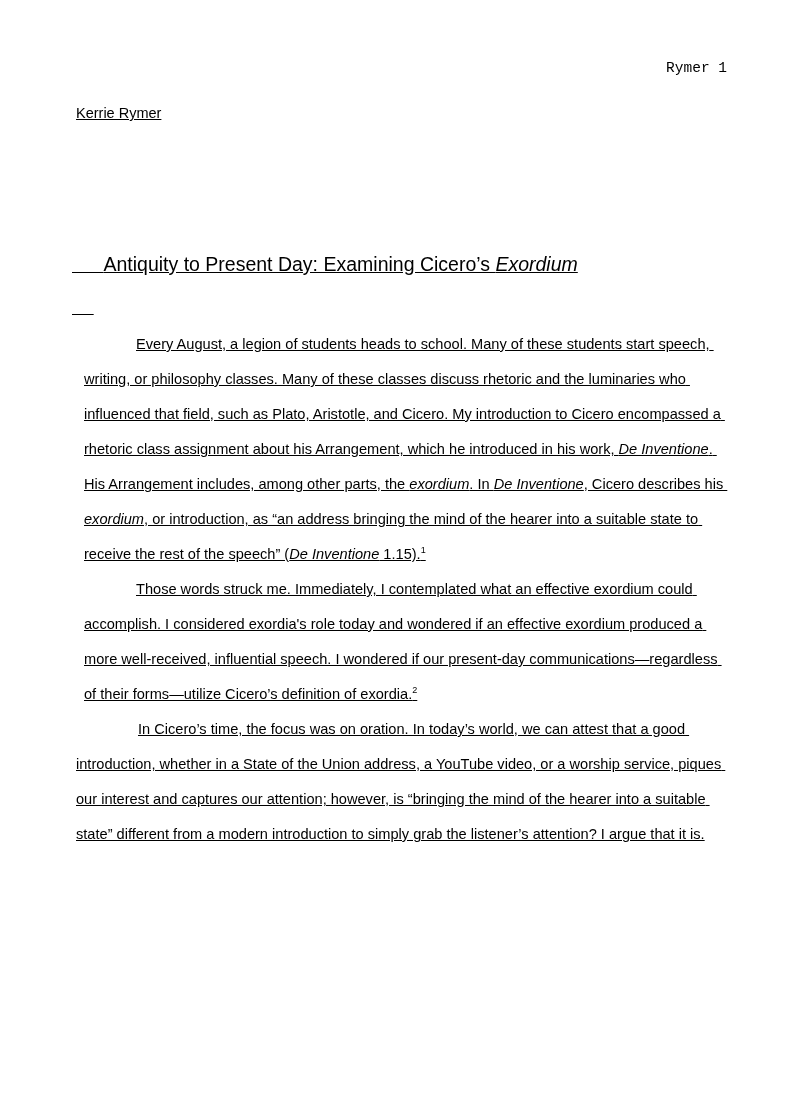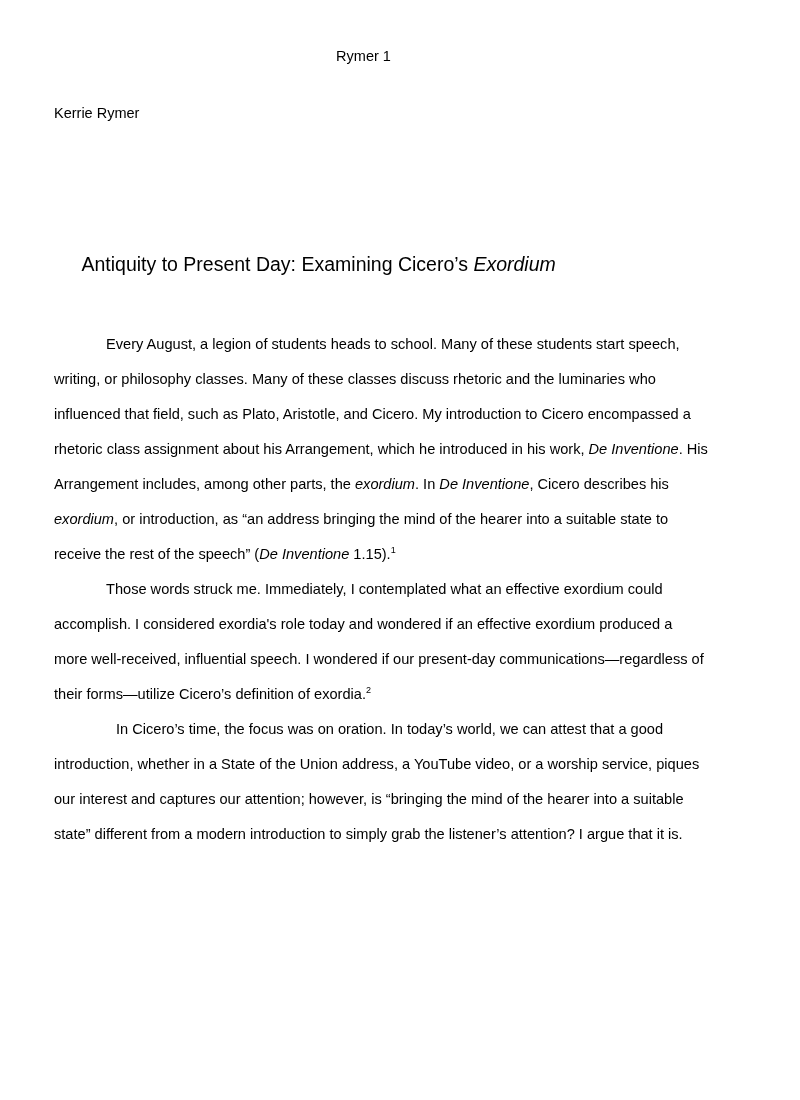--- a/index.html
+++ b/index.html
@@ -14,33 +14,35 @@
   .page {
     position: relative;
     width: 800px;
     height: 1100px;
     background: #ffffff;
     overflow: hidden;
     box-sizing: border-box;
   }
   .running-header {
     position: absolute;
-    top: 48px;
+    top: 60px;
     left: 0;
     width: 727px;
-    text-align: center;
+    text-align: right;
     font-size: 14.5px;
     line-height: 1.2;
     white-space: pre;
+    font-family: Liberation Mono, monospace;
   }
   .doc-body {
     position: absolute;
-    left: 54px;
+    left: 76px;
     top: 96px;
     width: 655px;
+    text-decoration: underline;
   }
   .heading-line {
     font-size: 14.5px;
     line-height: 35px;
     height: 35px;
     white-space: pre;
   }
   .spacer-line {
     height: 35px;
   }
@@ -58,21 +60,21 @@
     font-size: 14.6px;
     line-height: 35px;
     text-align: left;
     margin: 0;
     white-space: pre-wrap;
     word-spacing: 0px;
   }
   .para i {
     font-style: italic;
   }
-  .indent-1 { text-indent: 52px; }
+  .indent-1 { text-indent: 52px; margin-left: 8px; }
   .indent-2 { text-indent: 62px; }
   sup {
     font-size: 0.62em;
     vertical-align: super;
     line-height: 0;
   }
 </style>
 </head>
 <body>
 

